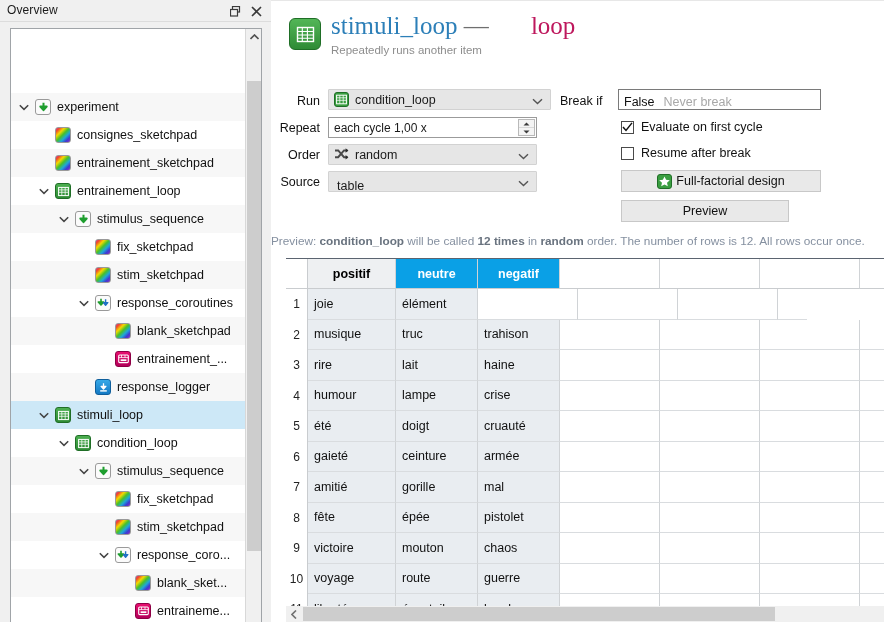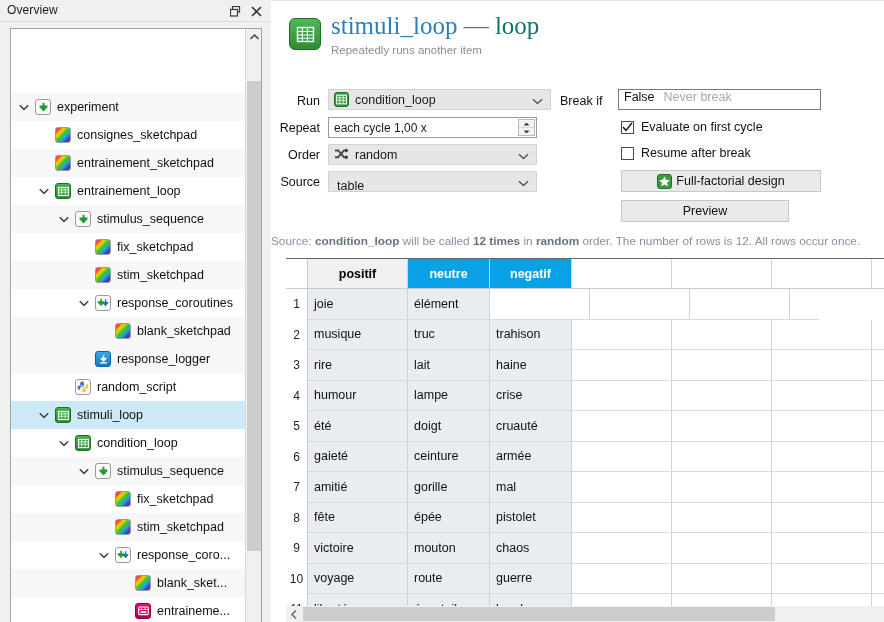--- a/index.html
+++ b/index.html
@@ -130,21 +130,21 @@
     background: linear-gradient(180deg,#53b657 0%, #2e8b35 100%);
     border: 1px solid #1f6e26;
     display: flex; align-items: center; justify-content: center;
   }
   #hdr-title {
     position: absolute; left: 60px; top: 12px;
     font-family: "Liberation Serif", serif;
     font-size: 25px; color: #2c7fb8; white-space: nowrap;
   }
   #hdr-title .sep { color: #6f6f6f; }
-  #hdr-title .kind { color: #0f766e; }
+  #hdr-title .kind { color: #be185d; margin-left: 36px; }
   #hdr-sub {
     position: absolute; left: 60px; top: 44px;
     font-size: 11.5px; color: #8d8d8d;
   }
 
   
   .f-label {
     position: absolute; font-size: 12.5px; color: #111; text-align: right;
   }
   .combo {
@@ -166,21 +166,21 @@
     position: absolute; right: 1px; top: 1px; width: 17px; height: 17px;
     border: 1px solid #b9b9b9; background: #f4f4f4;
     display: flex; flex-direction: column;
   }
   .spin-btns div {
     flex: 1; display: flex; align-items: center; justify-content: center;
   }
   .spin-btns div + div { border-top: 1px solid #d9d9d9; }
   .textfield {
     position: absolute; height: 21px; background: #ffffff;
-    border: 1px solid #7a7a7a; display: flex; align-items: flex-start;
+    border: 1px solid #7a7a7a; display: flex; align-items: flex-end;
   }
   .textfield .tf-val { font-size: 12.5px; color: #111; margin-left: 5px; }
   .textfield .tf-hint { font-size: 12.5px; color: #a8a8a8; margin-left: 9px; }
 
   .chk-row { position: absolute; display: flex; align-items: center; }
   .chk-box {
     width: 13px; height: 13px; border: 1px solid #4a4a4a; background: #fff;
     display: flex; align-items: center; justify-content: center; flex: 0 0 auto;
   }
   .chk-lbl { font-size: 12.5px; color: #111; margin-left: 7px; }
@@ -216,21 +216,21 @@
     font-size: 12.5px; color: #111;
     padding-left: 6px;
     overflow: hidden; white-space: nowrap;
     flex: 0 0 auto;
   }
   .cell.rownum {
     width: 22px; padding-left: 0; justify-content: center;
     background: #ffffff; border-right: 1px solid #c9cccf;
     border-bottom: none; color: #222; font-size: 12px;
   }
-  .cell.c1 { width: 100px; background: #e9edf1; }
+  .cell.c1 { width: 88px; background: #e9edf1; }
   .cell.c2 { width: 82px; background: #e9edf1; }
   .cell.c3 { width: 82px; background: #e9edf1; }
   .cell.c4 { width: 100px; background: #ffffff; }
   .cell.c5 { width: 100px; background: #ffffff; }
   .cell.c6 { width: 100px; background: #ffffff; }
   .cell.c7 { width: 29px; background: #ffffff; border-right: none; }
 
   .t-row.hdr .cell {
     justify-content: center; padding-left: 0;
     font-weight: bold; font-size: 12.5px;
@@ -366,41 +366,42 @@
               </span>
             </span>
             <span class="t-label" style="left:106px">response_coroutines</span>
           </div>
           <div class="tree-row alt">
             <span style="position:absolute;left:104px;top:6px;width:16px;height:16px;display:block;">
               <span class="t-icon ic-sketch"></span>
             </span>
             <span class="t-label" style="left:126px">blank_sketchpad</span>
           </div>
+          <div class="tree-row">
+            <span style="position:absolute;left:104px;top:6px;width:16px;height:16px;display:block;">
+              <span class="t-icon ic-kb">
+                <svg width="11" height="10" viewBox="0 0 11 10">
+                  <rect x="0.7" y="1" width="9.6" height="7.6" rx="1" fill="none" stroke="#fff" stroke-width="1.1"></rect>
+                  <path d="M0.7 3.6 H10.3 M3.5 1 V3.6 M7 1 V3.6" stroke="#fff" stroke-width=".8"></path>
+                  <rect x="2.6" y="5.3" width="5.8" height="1.8" fill="#fff"></rect>
+                </svg>
+              </span>
+            </span>
+            <span class="t-label" style="left:126px">entrainement_...</span>
+          </div>
           <div class="tree-row alt">
             <span style="position:absolute;left:84px;top:6px;width:16px;height:16px;display:block;">
               <span class="t-icon ic-log">
                 <svg width="11" height="11" viewBox="0 0 11 11">
                   <path d="M5.5 1.2 V6 M3.1 4.3 L5.5 7 L7.9 4.3 Z" stroke="#fff" stroke-width="1.3" fill="#fff" stroke-linejoin="round"></path>
                   <path d="M2.2 8.9 H8.8" stroke="#fff" stroke-width="1.4"></path>
                 </svg>
               </span>
             </span>
             <span class="t-label" style="left:106px">response_logger</span>
-          </div>
-          <div class="tree-row">
-            <span style="position:absolute;left:64px;top:6px;width:16px;height:16px;display:block;">
-              <span class="t-icon ic-py">
-                <svg width="12" height="12" viewBox="0 0 12 12">
-                  <path d="M6 0.6 C3.6 0.6 3.1 1.6 3.1 2.6 V4 H6.1 V4.5 H2.3 C1.1 4.5 0.5 5.3 0.5 6.6 C0.5 7.9 1.1 8.7 2.3 8.7 H3.2 V7.3 C3.2 6.2 4.1 5.4 5.2 5.4 H6.9 V2.6 C6.9 1.6 6.6 0.6 6 0.6 Z" fill="#3b78b0"></path>
-                  <path d="M6 11.4 C8.4 11.4 8.9 10.4 8.9 9.4 V8 H5.9 V7.5 H9.7 C10.9 7.5 11.5 6.7 11.5 5.4 C11.5 4.1 10.9 3.3 9.7 3.3 H8.8 V4.7 C8.8 5.8 7.9 6.6 6.8 6.6 H5.1 V9.4 C5.1 10.4 5.4 11.4 6 11.4 Z" fill="#f2c73c"></path>
-                </svg>
-              </span>
-            </span>
-            <span class="t-label" style="left:86px">random_script</span>
           </div>
           <div class="tree-row sel">
             <span class="twisty" style="left:26px">
               <svg width="10" height="7" viewBox="0 0 10 7">
                 <path d="M0.8 1.2 L5 5.4 L9.2 1.2" stroke="#444" stroke-width="1.5" fill="none"></path>
               </svg>
             </span>
             <span style="position:absolute;left:44px;top:6px;width:16px;height:16px;display:block;">
               <span class="t-icon ic-loop">
                 <svg width="11" height="11" viewBox="0 0 11 11">
@@ -619,21 +620,21 @@
         </svg>
       </span>
       <span>Full-factorial design</span>
     </div>
 
     <div class="pbtn" style="left:350px; top:200px; width:168px;">
       <span>Preview</span>
     </div>
 
     <div id="summary">
-      <span>Source: </span><b>condition_loop</b><span> will be called </span><b>12 times</b><span> in </span><b>random</b><span> order. The number of rows is 12. All rows occur once.</span>
+      <span>Preview: </span><b>condition_loop</b><span> will be called </span><b>12 times</b><span> in </span><b>random</b><span> order. The number of rows is 12. All rows occur once.</span>
     </div>
 
     <div id="tbl-frame">
       <div id="tbl">
           <div class="t-row hdr">
             <div class="cell rownum"></div>
             <div class="cell c1 hdr-unsel">positif</div>
             <div class="cell c2 hdr-sel">neutre</div>
             <div class="cell c3 hdr-sel">negatif</div>
             <div class="cell c4 hdr-empty"></div>

